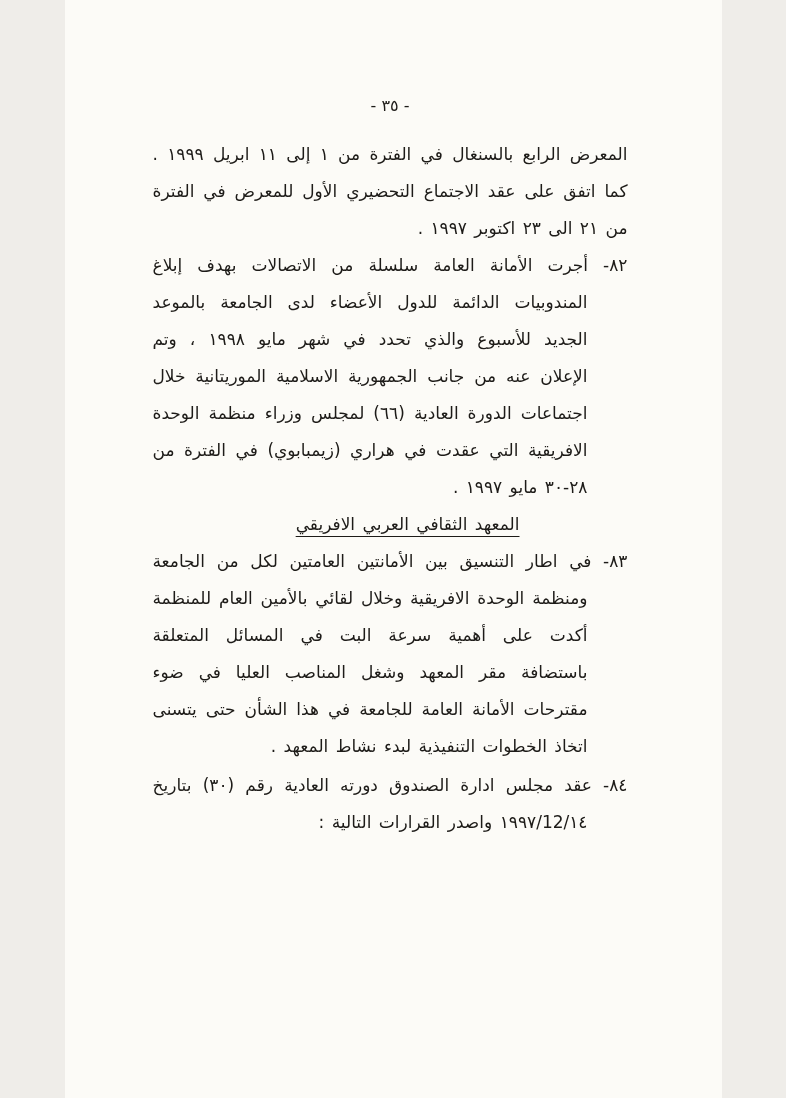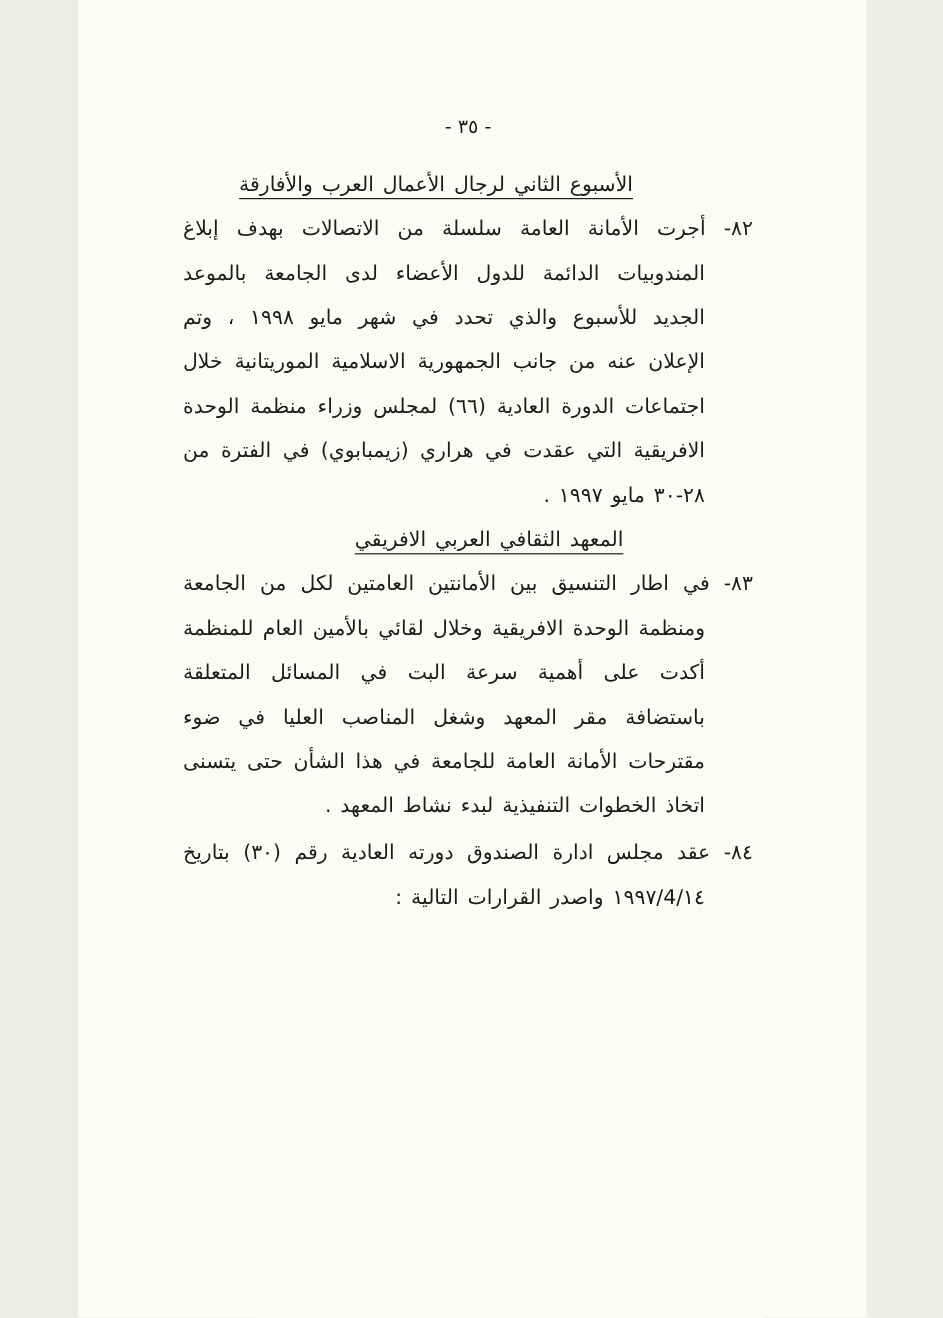--- a/index.html
+++ b/index.html
@@ -62,26 +62,26 @@
     font-size: 15px;
   }
 </style>
 </head>
 <body>
 
 <div class="page">
 
   <div class="page-number">- ٣٥ -</div>
 
+  <p>المعرض الرابع بالسنغال في الفترة من ١ إلى ١١ ابريل ١٩٩٩ . كما اتفق على عقد الاجتماع التحضيري الأول للمعرض في الفترة من ٢١ الى ٢٣ اكتوبر ١٩٩٧ .</p>
 
-  <p class="heading heading-week">الأسبوع الثاني لرجال الأعمال العرب والأفارقة</p>
 
   <p class="numbered">٨٢- أجرت الأمانة العامة سلسلة من الاتصالات بهدف إبلاغ المندوبيات الدائمة للدول الأعضاء لدى الجامعة بالموعد الجديد للأسبوع والذي تحدد في شهر مايو ١٩٩٨ ، وتم الإعلان عنه من جانب الجمهورية الاسلامية الموريتانية خلال اجتماعات الدورة العادية (٦٦) لمجلس وزراء منظمة الوحدة الافريقية التي عقدت في هراري (زيمبابوي) في الفترة من ٢٨-٣٠ مايو ١٩٩٧ .</p>
 
   <p class="heading heading-institute">المعهد الثقافي العربي الافريقي</p>
 
   <p class="numbered">٨٣- في اطار التنسيق بين الأمانتين العامتين لكل من الجامعة ومنظمة الوحدة الافريقية وخلال لقائي بالأمين العام للمنظمة أكدت على أهمية سرعة البت في المسائل المتعلقة باستضافة مقر المعهد وشغل المناصب العليا في ضوء مقترحات الأمانة العامة للجامعة في هذا الشأن حتى يتسنى اتخاذ الخطوات التنفيذية لبدء نشاط المعهد .</p>
 
 
-  <p class="numbered para-84">٨٤- عقد مجلس ادارة الصندوق دورته العادية رقم (٣٠) بتاريخ ١٩٩٧/4/١٤ واصدر القرارات التالية :</p>
+  <p class="numbered para-84">٨٤- عقد مجلس ادارة الصندوق دورته العادية رقم (٣٠) بتاريخ ١٩٩٧/12/١٤ واصدر القرارات التالية :</p>
 
 
 </div>
 
 </body></html>

